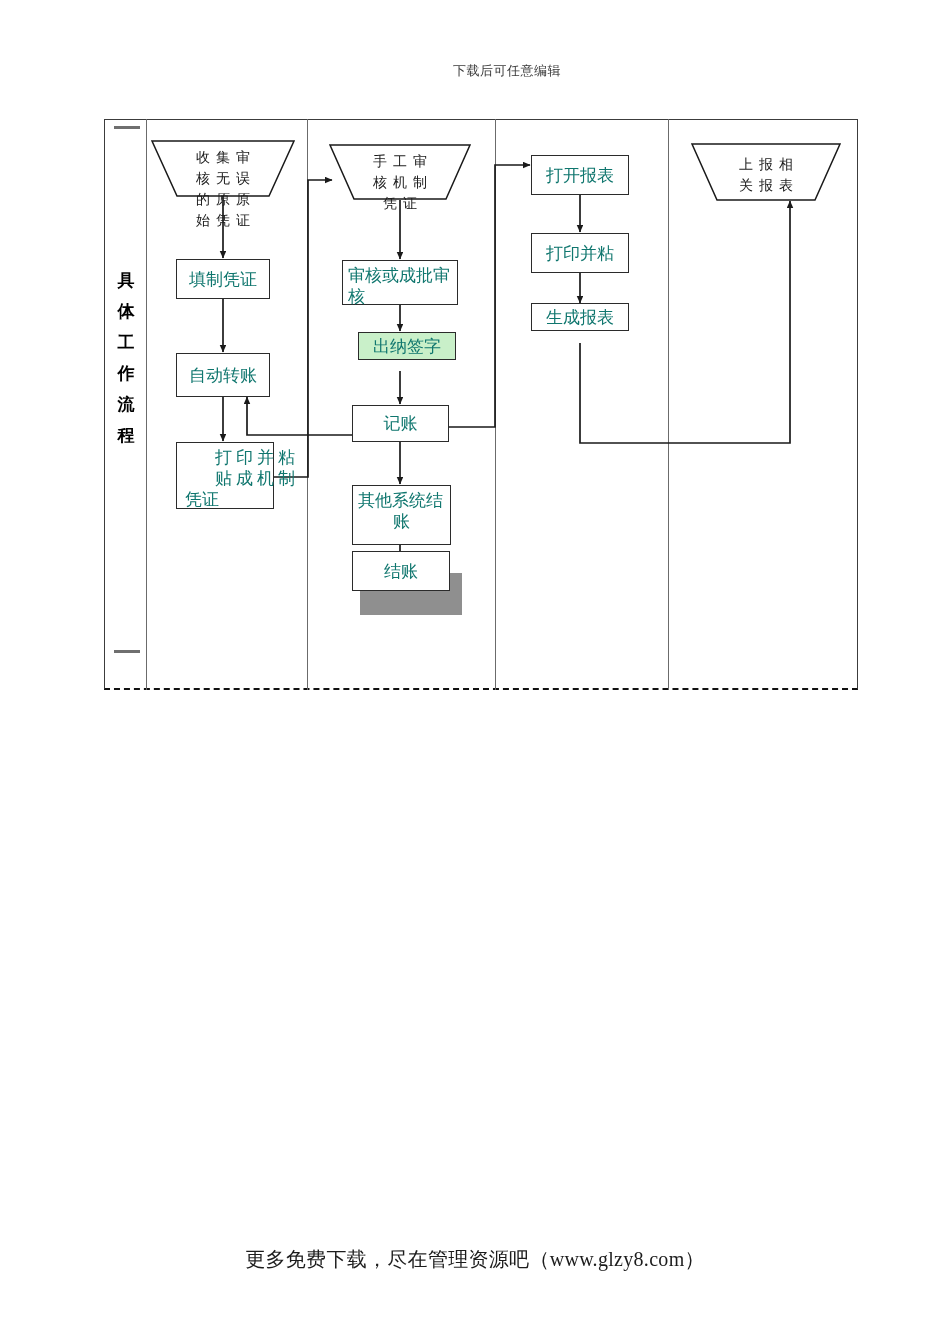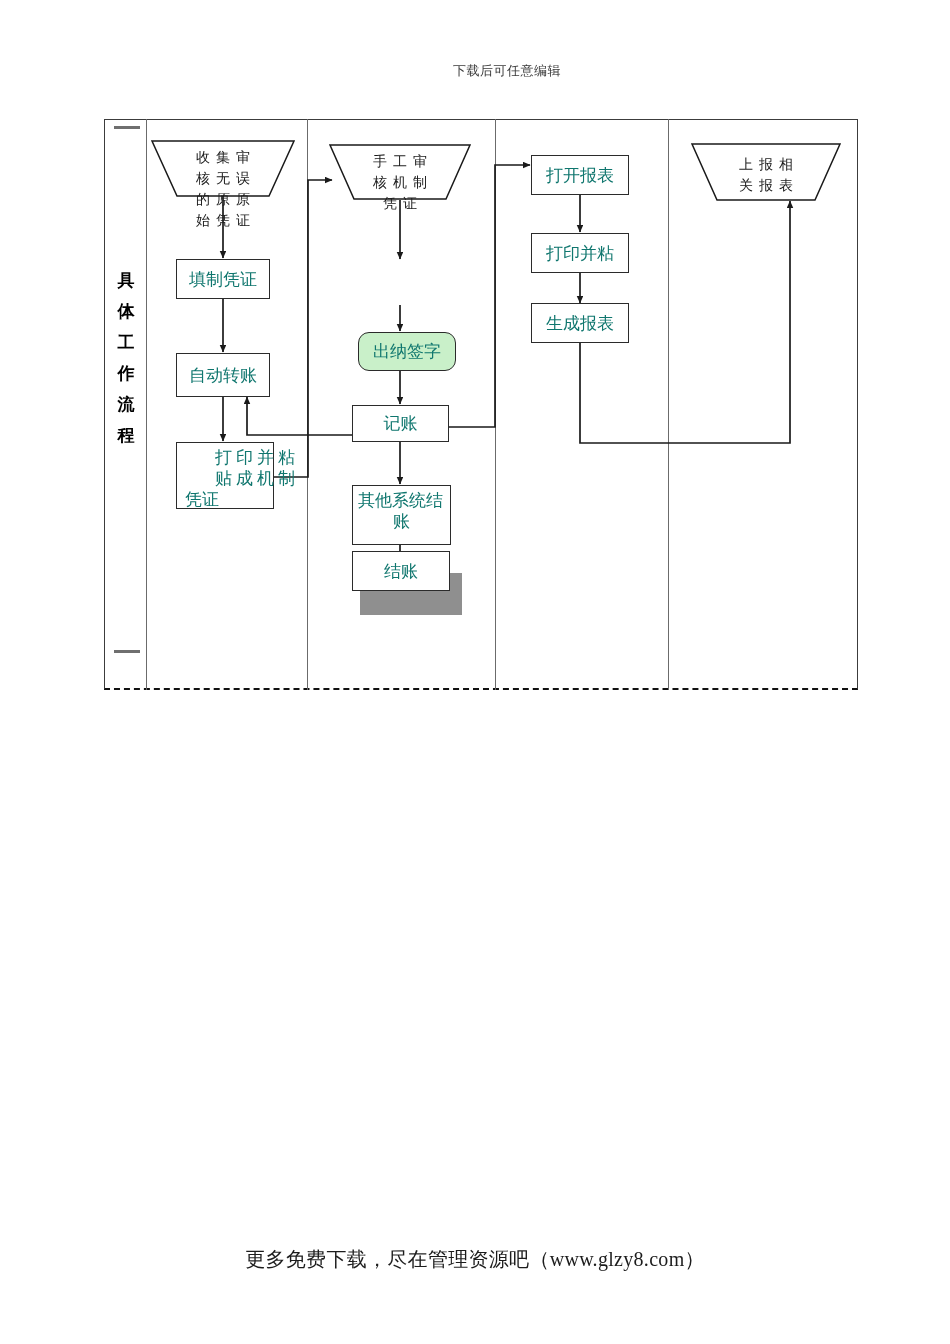--- a/index.html
+++ b/index.html
@@ -272,22 +272,28 @@
     <svg width="140" height="55" viewBox="0 0 140 55">
       <polygon points="0,0 140,0 116,54 24,54" fill="#ffffff" stroke="#1a1a1a" stroke-width="1.5"></polygon>
     </svg>
     <div class="trap-label" style="top:6px;">
       <i>手工审</i>
       <i>核机制</i>
       <i>凭证</i>
     </div>
   </div>
 
-
-  <div class="node rect green" style="left:358px; top:332px; width:98px; height:39px;border-radius:11px;">
+  <div class="node rect left-top" style="left:342px; top:260px; width:116px; height:45px;">
+    <span>
+      <i style="font-style:normal; display:block; padding:0 5px;">审核或成批审</i>
+      <i style="font-style:normal; display:block; padding:0 5px;">核</i>
+    </span>
+  </div>
+
+  <div class="node rect green" style="left:358px; top:332px; width:98px; height:28px;">
     <span class="box-text">出纳签字</span>
   </div>
 
   <div class="node rect" style="left:352px; top:405px; width:97px; height:37px;">
     <span class="box-text">记账</span>
   </div>
 
   <div class="node rect left-top" style="left:352px; top:485px; width:99px; height:60px;">
     <span style="width:100%;">
       <i style="font-style:normal; display:block; padding:0 5px;">其他系统结</i>
@@ -301,21 +307,21 @@
   </div>
 
   <div class="node rect" style="left:531px; top:155px; width:98px; height:40px;">
     <span class="box-text">打开报表</span>
   </div>
 
   <div class="node rect" style="left:531px; top:233px; width:98px; height:40px;">
     <span class="box-text">打印并粘</span>
   </div>
 
-  <div class="node rect" style="left:531px; top:303px; width:98px; height:40px;">
+  <div class="node rect" style="left:531px; top:303px; width:98px; height:28px;">
     <span class="box-text">生成报表</span>
   </div>
 
   <div class="trap" style="left:692px; top:144px; width:148px; height:57px;">
     <svg width="148" height="57" viewBox="0 0 148 57">
       <polygon points="0,0 148,0 123,56 25,56" fill="#ffffff" stroke="#1a1a1a" stroke-width="1.5"></polygon>
     </svg>
     <div class="trap-label" style="top:10px;">
       <i>上报相</i>
       <i>关报表</i>

